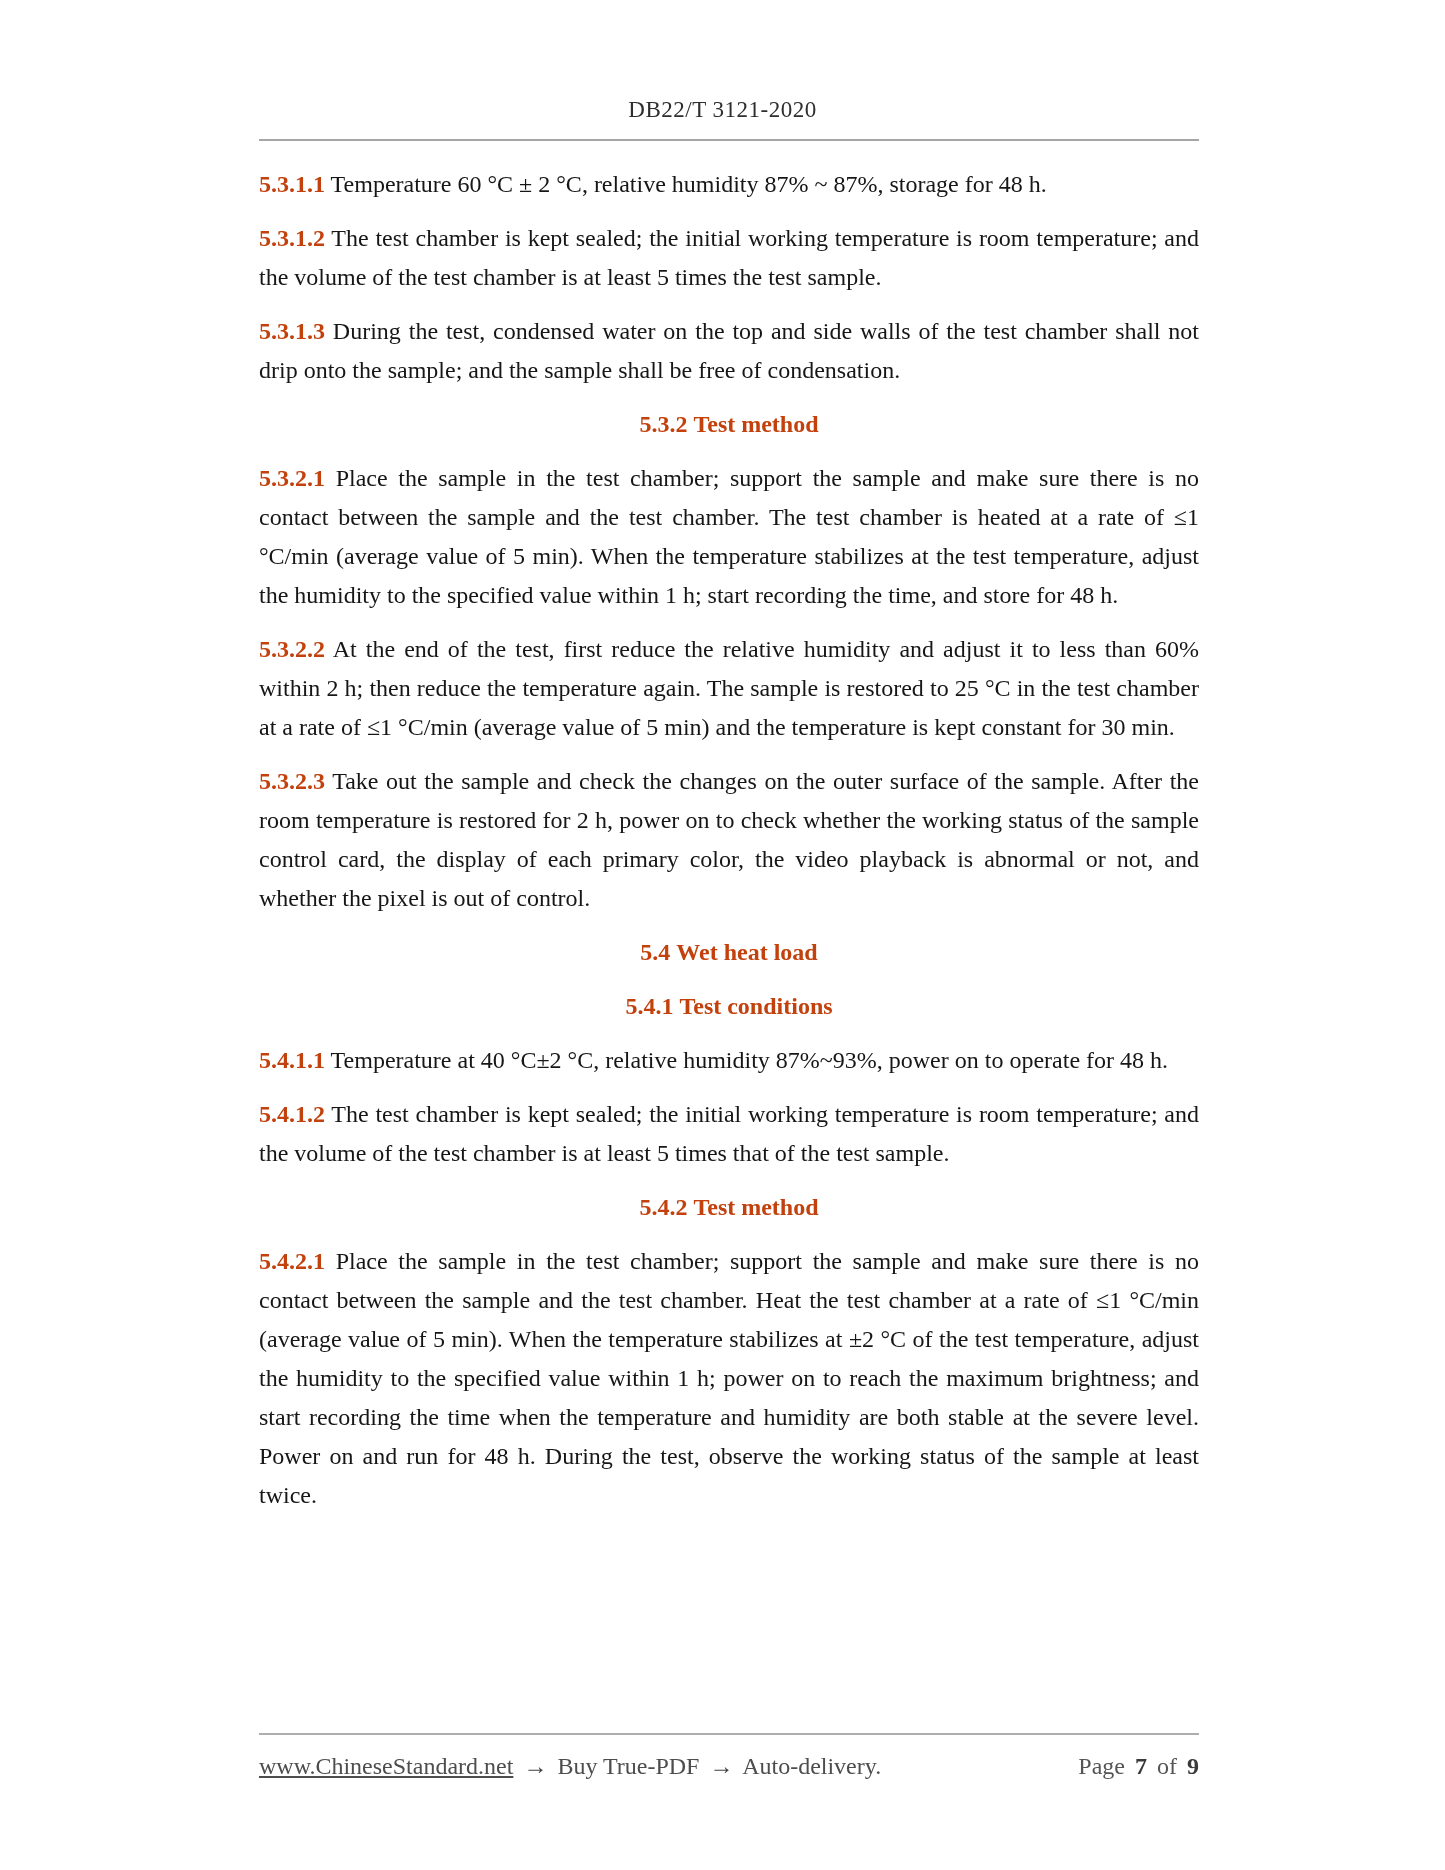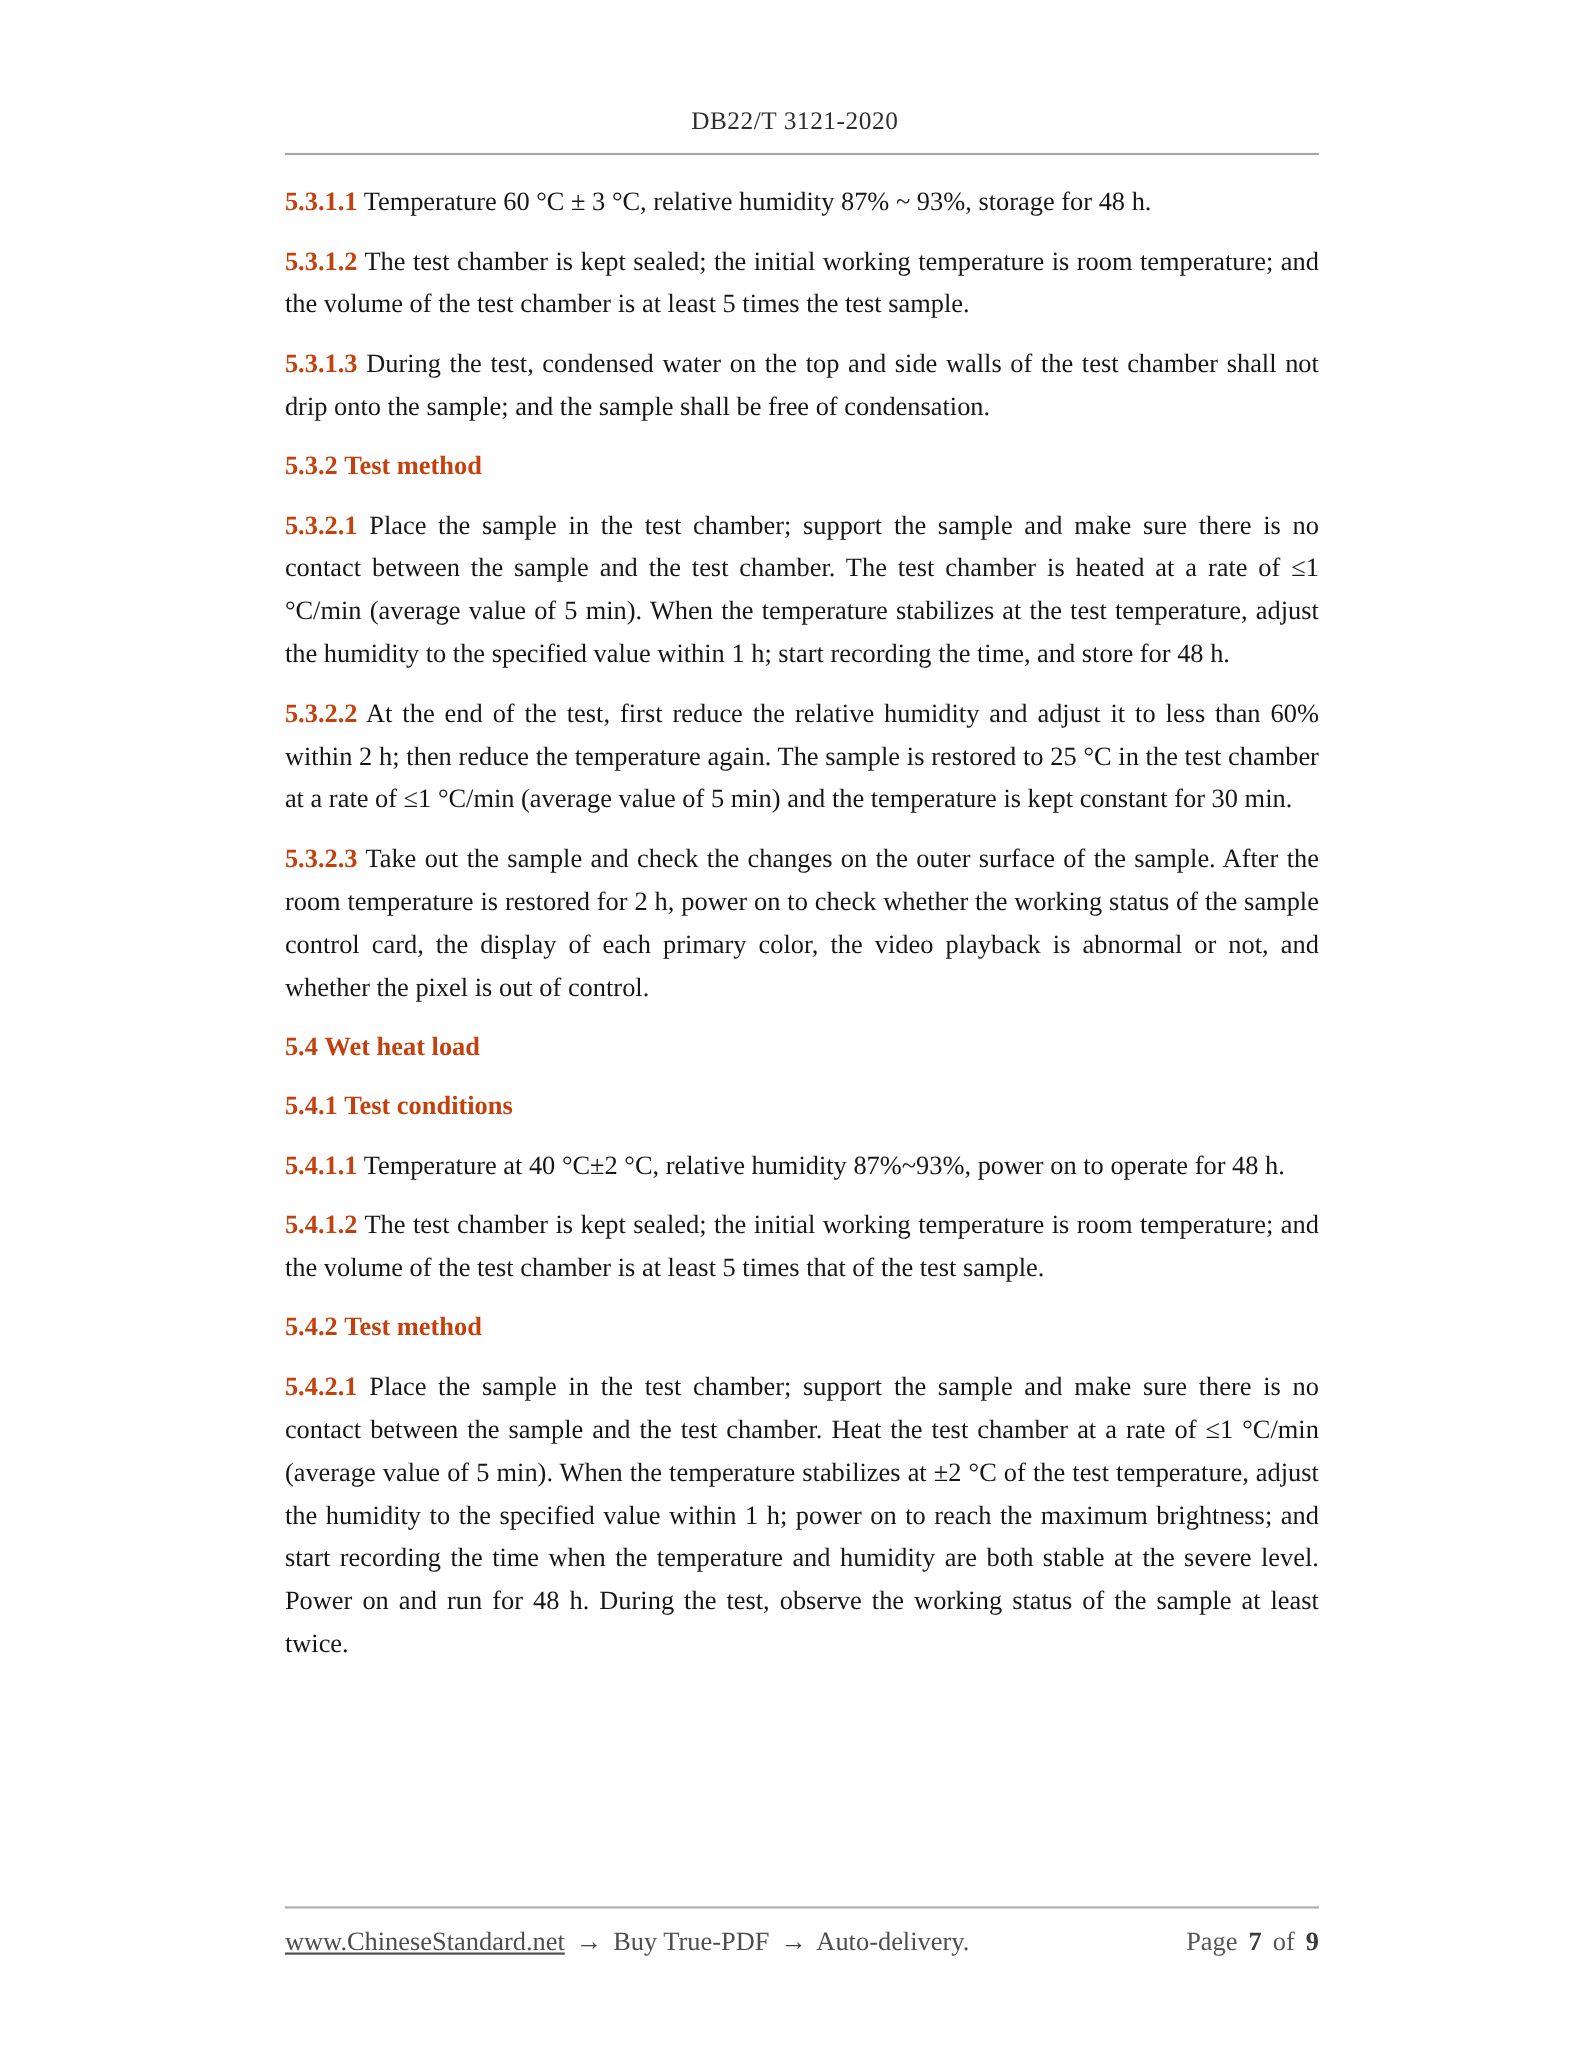--- a/index.html
+++ b/index.html
@@ -35,21 +35,21 @@
     font-size: 24px;
     line-height: 39px;
   }
   .content p {
     margin: 15px 0;
   }
   .content p.para {
     text-align: justify;
   }
   .content p.head {
-    text-align: left;
+    text-align: center;
   }
   .content b {
     font-weight: bold;
     color: #c2410c;
   }
   .footer {
     position: absolute;
     left: 259px;
     right: 246px;
     top: 1733px;
@@ -85,21 +85,21 @@
 
 <div class="page">
 
   <header>
     <div class="header-title">DB22/T 3121-2020</div>
     <div class="header-rule"></div>
   </header>
 
   <main class="content" id="body-container">
 
-  <p class="para"><b>5.3.1.1</b> <span>Temperature 60 °C ± 3 °C, relative humidity 87% ~ 93%, storage for 48 h.</span></p>
+  <p class="para"><b>5.3.1.1</b> <span>Temperature 60 °C ± 2 °C, relative humidity 87% ~ 87%, storage for 48 h.</span></p>
       <p class="para"><b>5.3.1.2</b> <span>The test chamber is kept sealed; the initial working temperature is room temperature; and the volume of the test chamber is at least 5 times the test sample.</span></p>
       <p class="para"><b>5.3.1.3</b> <span>During the test, condensed water on the top and side walls of the test chamber shall not drip onto the sample; and the sample shall be free of condensation.</span></p>
       <p class="head"><b>5.3.2</b> <b>Test method</b></p>
       <p class="para"><b>5.3.2.1</b> <span>Place the sample in the test chamber; support the sample and make sure there is no contact between the sample and the test chamber. The test chamber is heated at a rate of ≤1 °C/min (average value of 5 min). When the temperature stabilizes at the test temperature, adjust the humidity to the specified value within 1 h; start recording the time, and store for 48 h.</span></p>
       <p class="para"><b>5.3.2.2</b> <span>At the end of the test, first reduce the relative humidity and adjust it to less than 60% within 2 h; then reduce the temperature again. The sample is restored to 25 °C in the test chamber at a rate of ≤1 °C/min (average value of 5 min) and the temperature is kept constant for 30 min.</span></p>
       <p class="para"><b>5.3.2.3</b> <span>Take out the sample and check the changes on the outer surface of the sample. After the room temperature is restored for 2 h, power on to check whether the working status of the sample control card, the display of each primary color, the video playback is abnormal or not, and whether the pixel is out of control.</span></p>
       <p class="head"><b>5.4</b> <b>Wet heat load</b></p>
       <p class="head"><b>5.4.1</b> <b>Test conditions</b></p>
       <p class="para"><b>5.4.1.1</b> <span>Temperature at 40 °C±2 °C, relative humidity 87%~93%, power on to operate for 48 h.</span></p>
       <p class="para"><b>5.4.1.2</b> <span>The test chamber is kept sealed; the initial working temperature is room temperature; and the volume of the test chamber is at least 5 times that of the test sample.</span></p>

